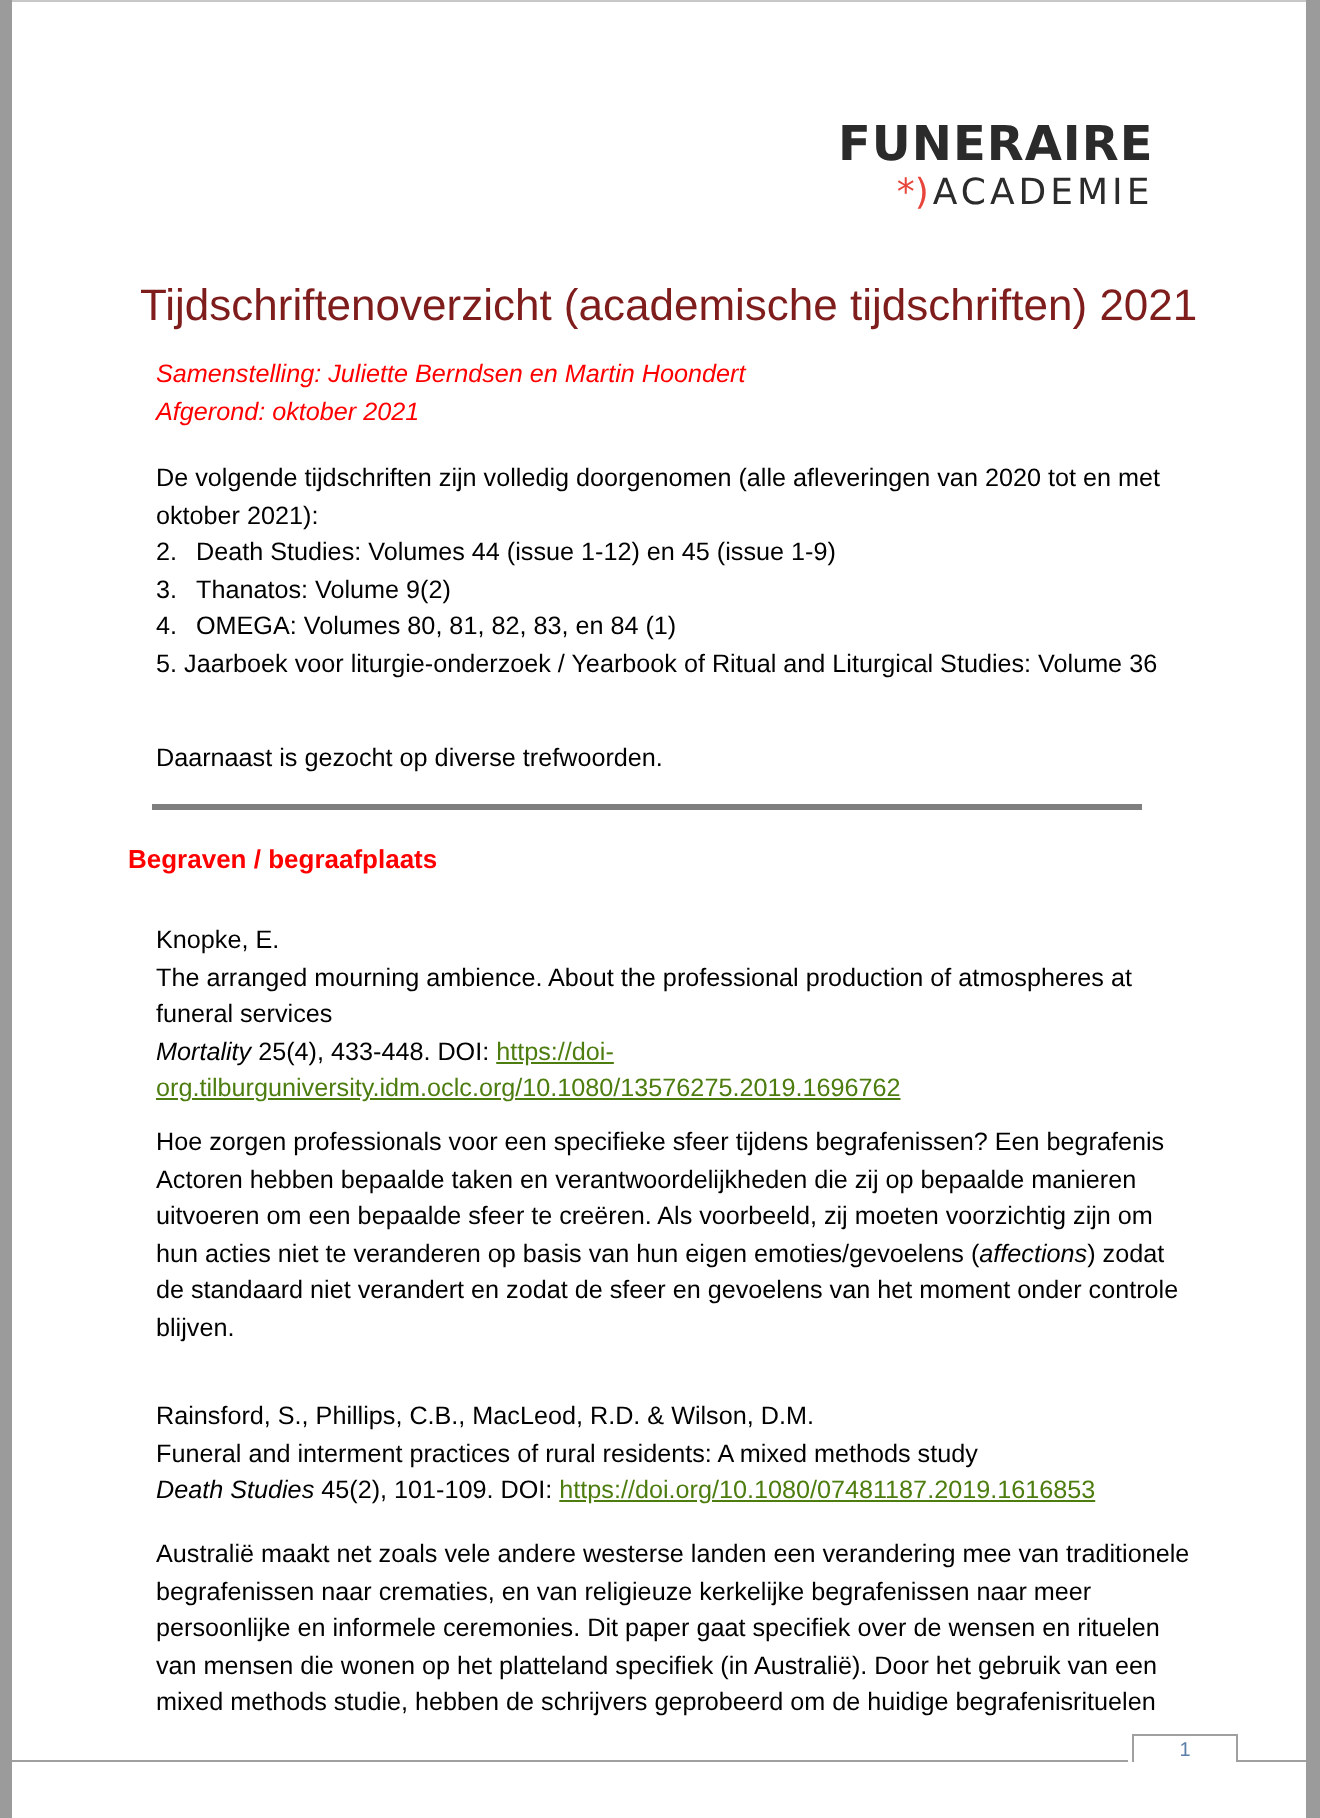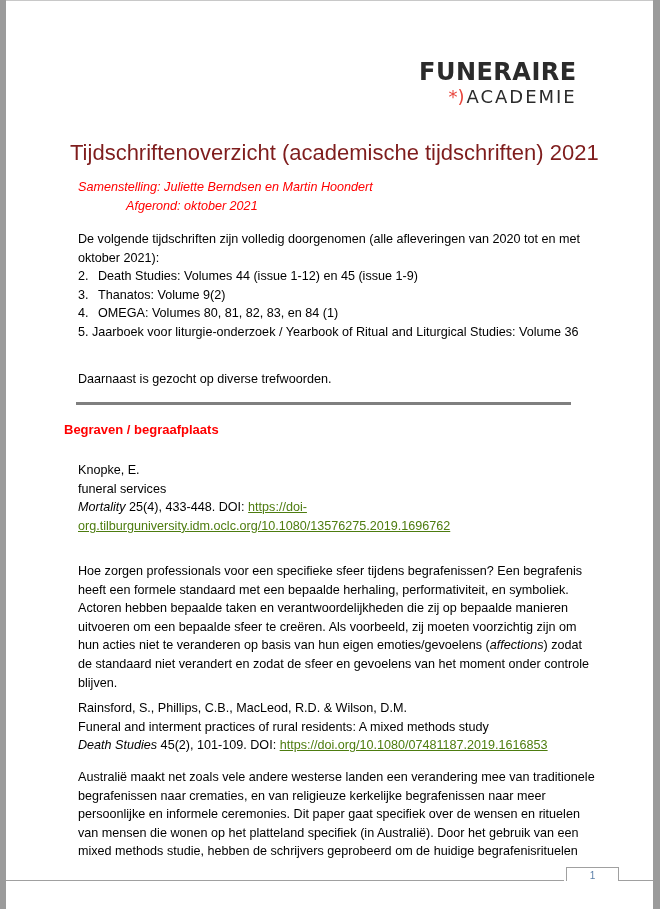--- a/index.html
+++ b/index.html
@@ -44,47 +44,47 @@
 <div class="page"></div>
 
 <div class="logo">
   <div class="logo-top">FUNERAIRE</div>
   <div class="logo-bottom"><span class="logo-mark">*)</span><span>ACADEMIE</span></div>
 </div>
 
 <div class="title">Tijdschriftenoverzicht (academische tijdschriften) 2021</div>
 
 <div class="content red-italic" style="top:178px;">Samenstelling: Juliette Berndsen en Martin Hoondert</div>
-<div class="content red-italic" style="top:197px;margin-left:48px;">Afgerond: oktober 2021</div>
+<div class="content red-italic" style="top:197px;">Afgerond: oktober 2021</div>
 
 <div class="content" style="top:230px;">
   <div>De volgende tijdschriften zijn volledig doorgenomen (alle afleveringen van 2020 tot en met</div>
   <div>oktober 2021):</div>
   <div class="list-item"><span class="num">2.</span><span>Death Studies: Volumes 44 (issue 1-12) en 45 (issue 1-9)</span></div>
   <div class="list-item"><span class="num">3.</span><span>Thanatos: Volume 9(2)</span></div>
   <div class="list-item"><span class="num">4.</span><span>OMEGA: Volumes 80, 81, 82, 83, en 84 (1)</span></div>
   <div><span>5.</span> <span>Jaarboek voor liturgie-onderzoek / Yearbook of Ritual and Liturgical Studies: Volume 36</span></div>
 </div>
 
 <div class="content" style="top:370px;">Daarnaast is gezocht op diverse trefwoorden.</div>
 
 <div class="divider"></div>
 
 <div class="section-heading">Begraven / begraafplaats</div>
 
 <div class="content" style="top:461px;">
   <div>Knopke, E.</div>
+  <div>The arranged mourning ambience. About the professional production of atmospheres at</div>
   <div>funeral services</div>
   <div><em>Mortality</em><span style="white-space:pre;"> 25(4), 433-448. DOI: </span><a class="link" href="#">https://doi-</a></div>
   <div><a class="link" href="#">org.tilburguniversity.idm.oclc.org/10.1080/13576275.2019.1696762</a></div>
 </div>
 
 <div class="content" style="top:562px;">
   <div>Hoe zorgen professionals voor een specifieke sfeer tijdens begrafenissen? Een begrafenis</div>
-  <div>heeft een formele standaard met een bepaalde herhaling, performativiteit, en symboliek.</div>
   <div>Actoren hebben bepaalde taken en verantwoordelijkheden die zij op bepaalde manieren</div>
   <div>uitvoeren om een bepaalde sfeer te creëren. Als voorbeeld, zij moeten voorzichtig zijn om</div>
   <div><span>hun acties niet te veranderen op basis van hun eigen emoties/gevoelens (</span><em>affections</em><span>) zodat</span></div>
   <div>de standaard niet verandert en zodat de sfeer en gevoelens van het moment onder controle</div>
   <div>blijven.</div>
 </div>
 
 <div class="content" style="top:699px;">
   <div>Rainsford, S., Phillips, C.B., MacLeod, R.D. &amp; Wilson, D.M.</div>
   <div>Funeral and interment practices of rural residents: A mixed methods study</div>

